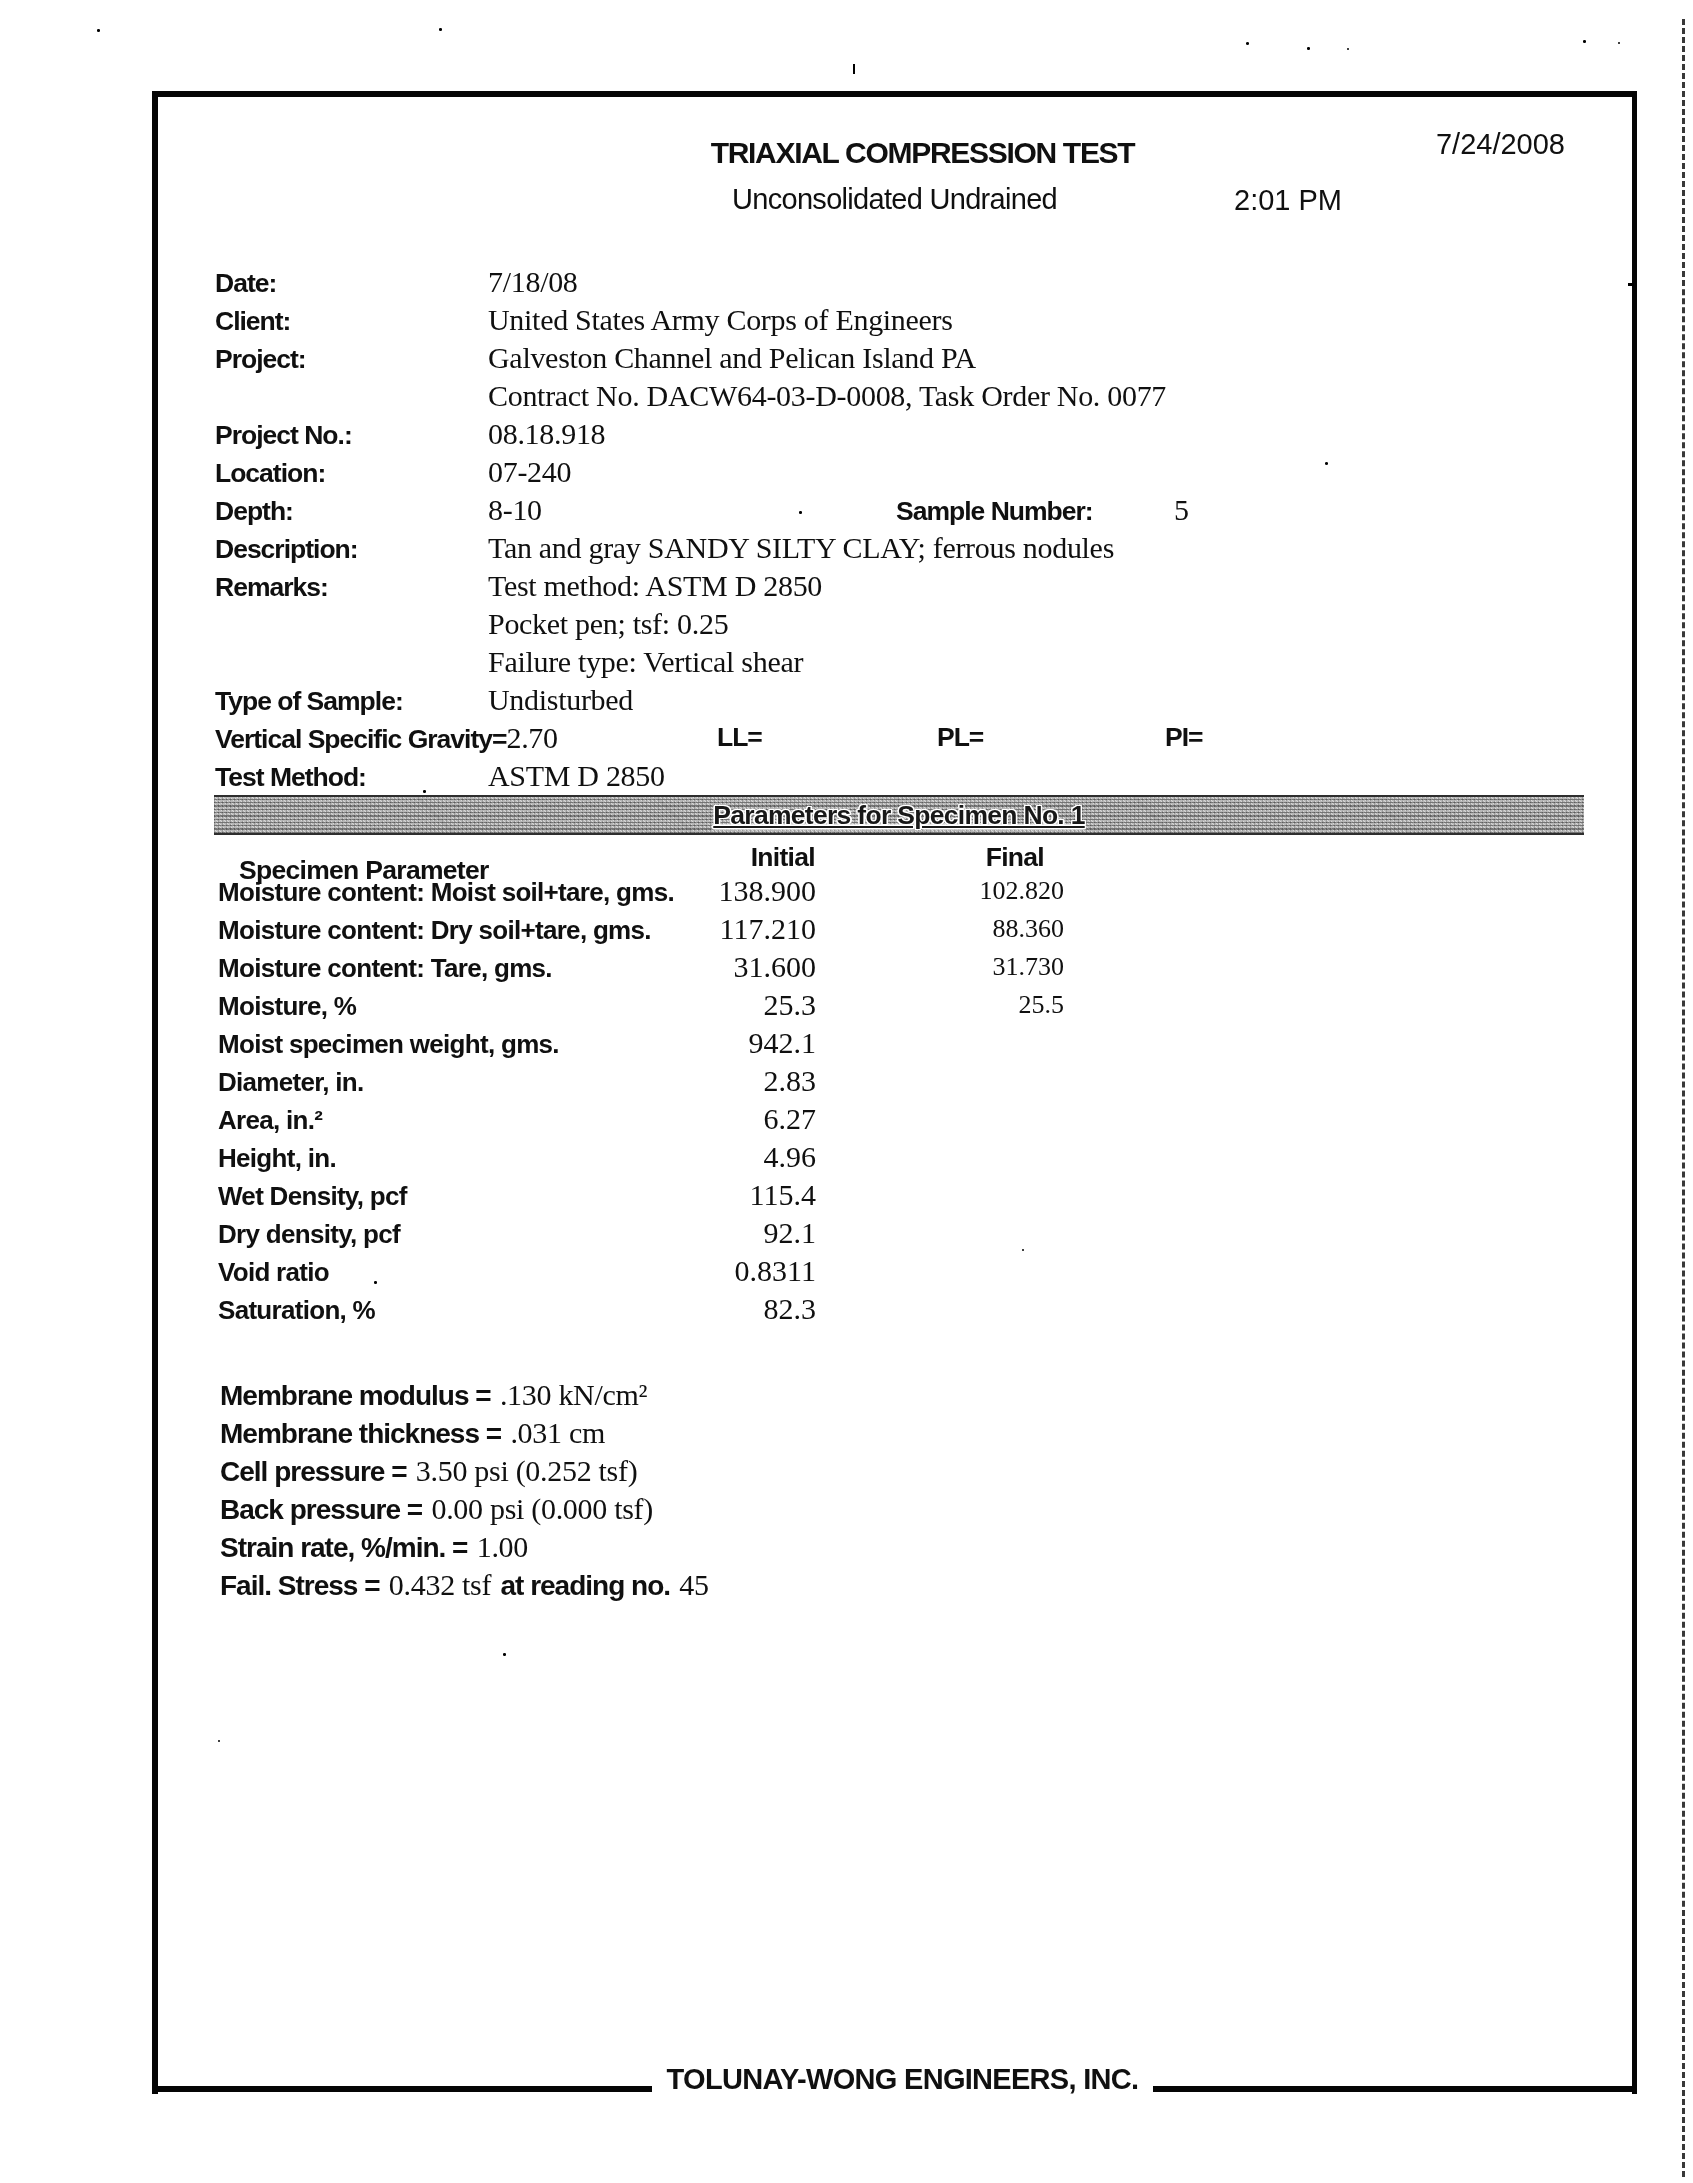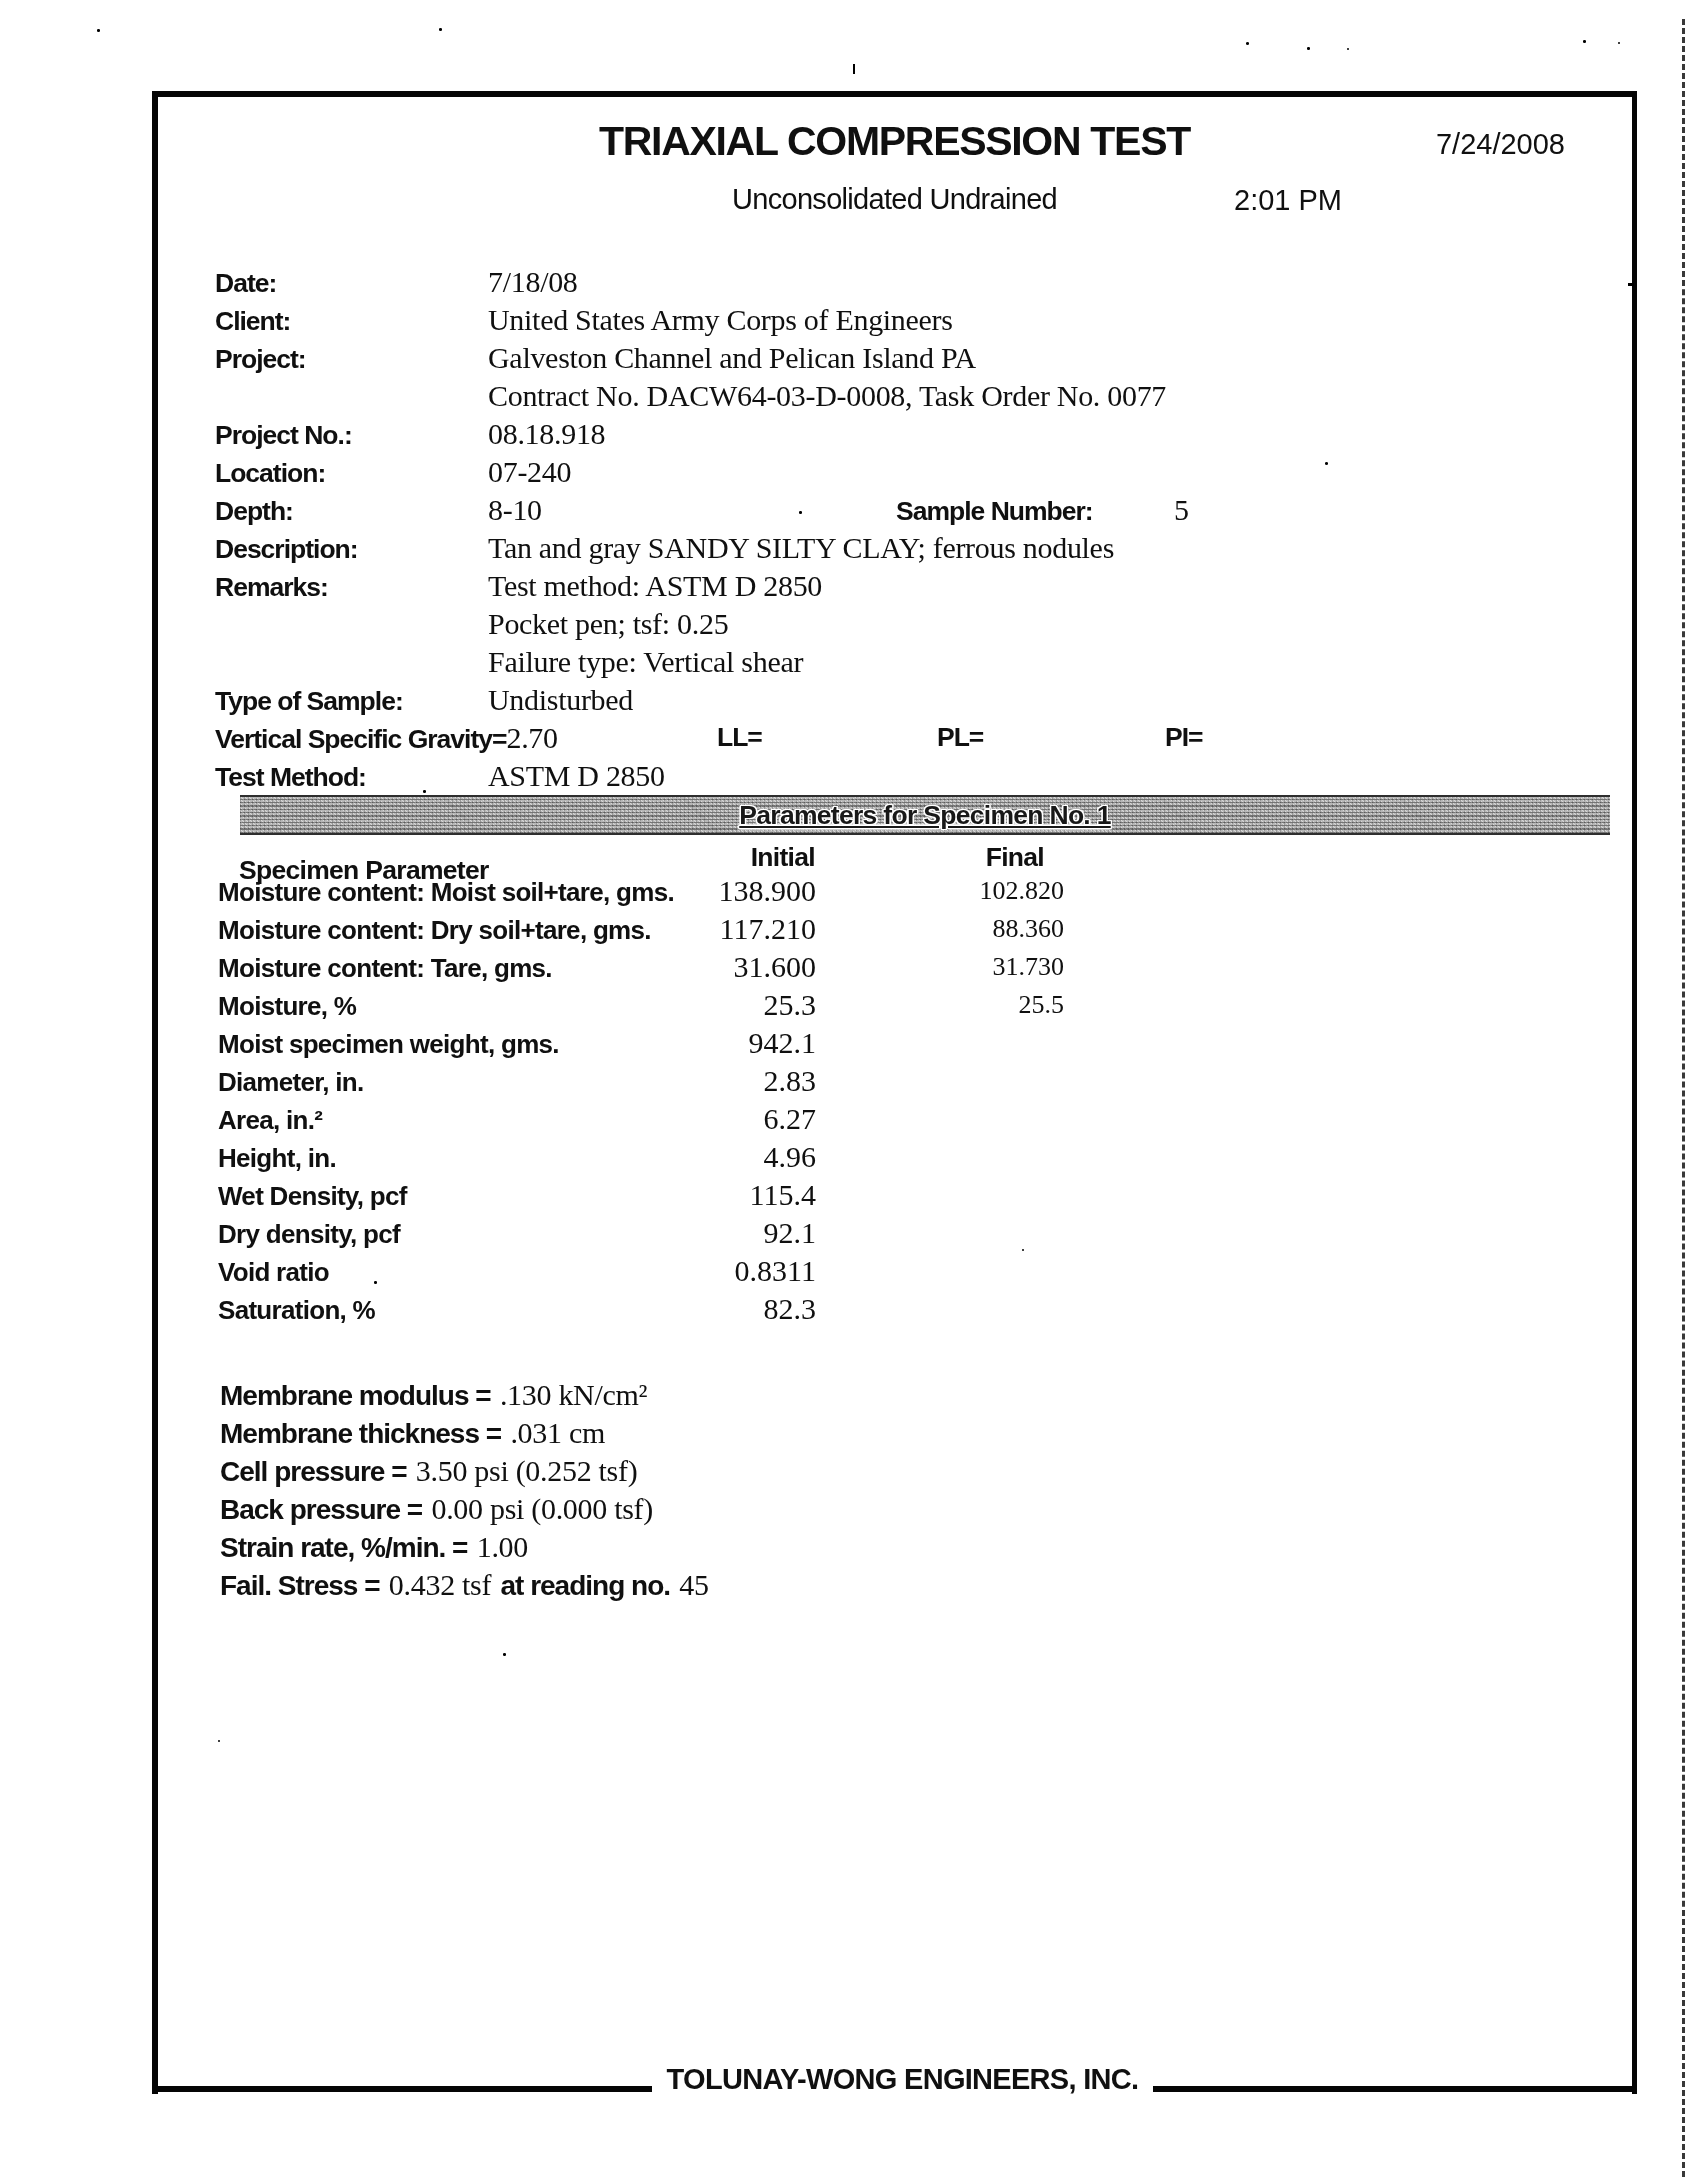--- a/index.html
+++ b/index.html
@@ -6,22 +6,22 @@
   .page{position:relative;width:1694px;height:2183px;background:#ffffff;
         font-family:"Liberation Sans",sans-serif;color:#101010;overflow:hidden;}
   
   .frame{position:absolute;left:152px;top:91px;width:1485px;height:2003px;box-sizing:border-box;
          border-left:6px solid #050505;border-top:6px solid #050505;border-right:5.3px solid #050505;}
   .edge-artifact{position:absolute;left:1682px;top:18.5px;height:2158px;width:0;
                  border-left:3.3px dashed #161616;opacity:.85;}
   .speck{position:absolute;background:#000;border-radius:50%;}
 
   
-  .title{position:absolute;left:152px;top:124px;width:1485px;text-align:center;
-         font-weight:bold;font-size:41px;letter-spacing:-1.3px;line-height:34px;}
+  .title{position:absolute;left:152px;top:136px;width:1485px;text-align:center;
+         font-weight:bold;font-size:30px;letter-spacing:-1.3px;line-height:34px;padding-left:28px;}
   .subtitle{position:absolute;left:152px;top:183px;width:1485px;text-align:center;
             font-size:29px;letter-spacing:-0.7px;line-height:32px;}
   .print-date{position:absolute;left:1234px;top:128px;width:331px;text-align:right;
               font-size:29px;line-height:32px;}
   .print-time{position:absolute;left:1234px;top:184px;width:331px;text-align:left;
               font-size:29px;line-height:32px;}
 
   
   .info{position:absolute;left:215px;top:265px;width:1396px;}
   .info-row{position:relative;height:38px;line-height:33px;white-space:nowrap;
@@ -145,21 +145,21 @@
       <span>Vertical Specific Gravity=</span><span class="val">2.70</span>
       <span class="abs" style="left:502px;">LL=</span>
       <span class="abs" style="left:722px;">PL=</span>
       <span class="abs" style="left:950px;">PI=</span>
     </div>
     <div class="info-row">
       <span class="lbl">Test Method:</span><span class="val">ASTM D 2850</span>
     </div>
   </div>
 
-  <div class="section-bar" style="left:214px;top:795px;width:1370px;margin-left:26px;">
+  <div class="section-bar" style="left:214px;top:795px;width:1370px;">
     <span class="t">Parameters for Specimen No. 1</span>
   </div>
 
   <div class="t-head">
     <span class="h-param">Specimen Parameter</span>
     <span class="h-init">Initial</span>
     <span class="h-final">Final</span>
   </div>
 
   <div class="t-body">

